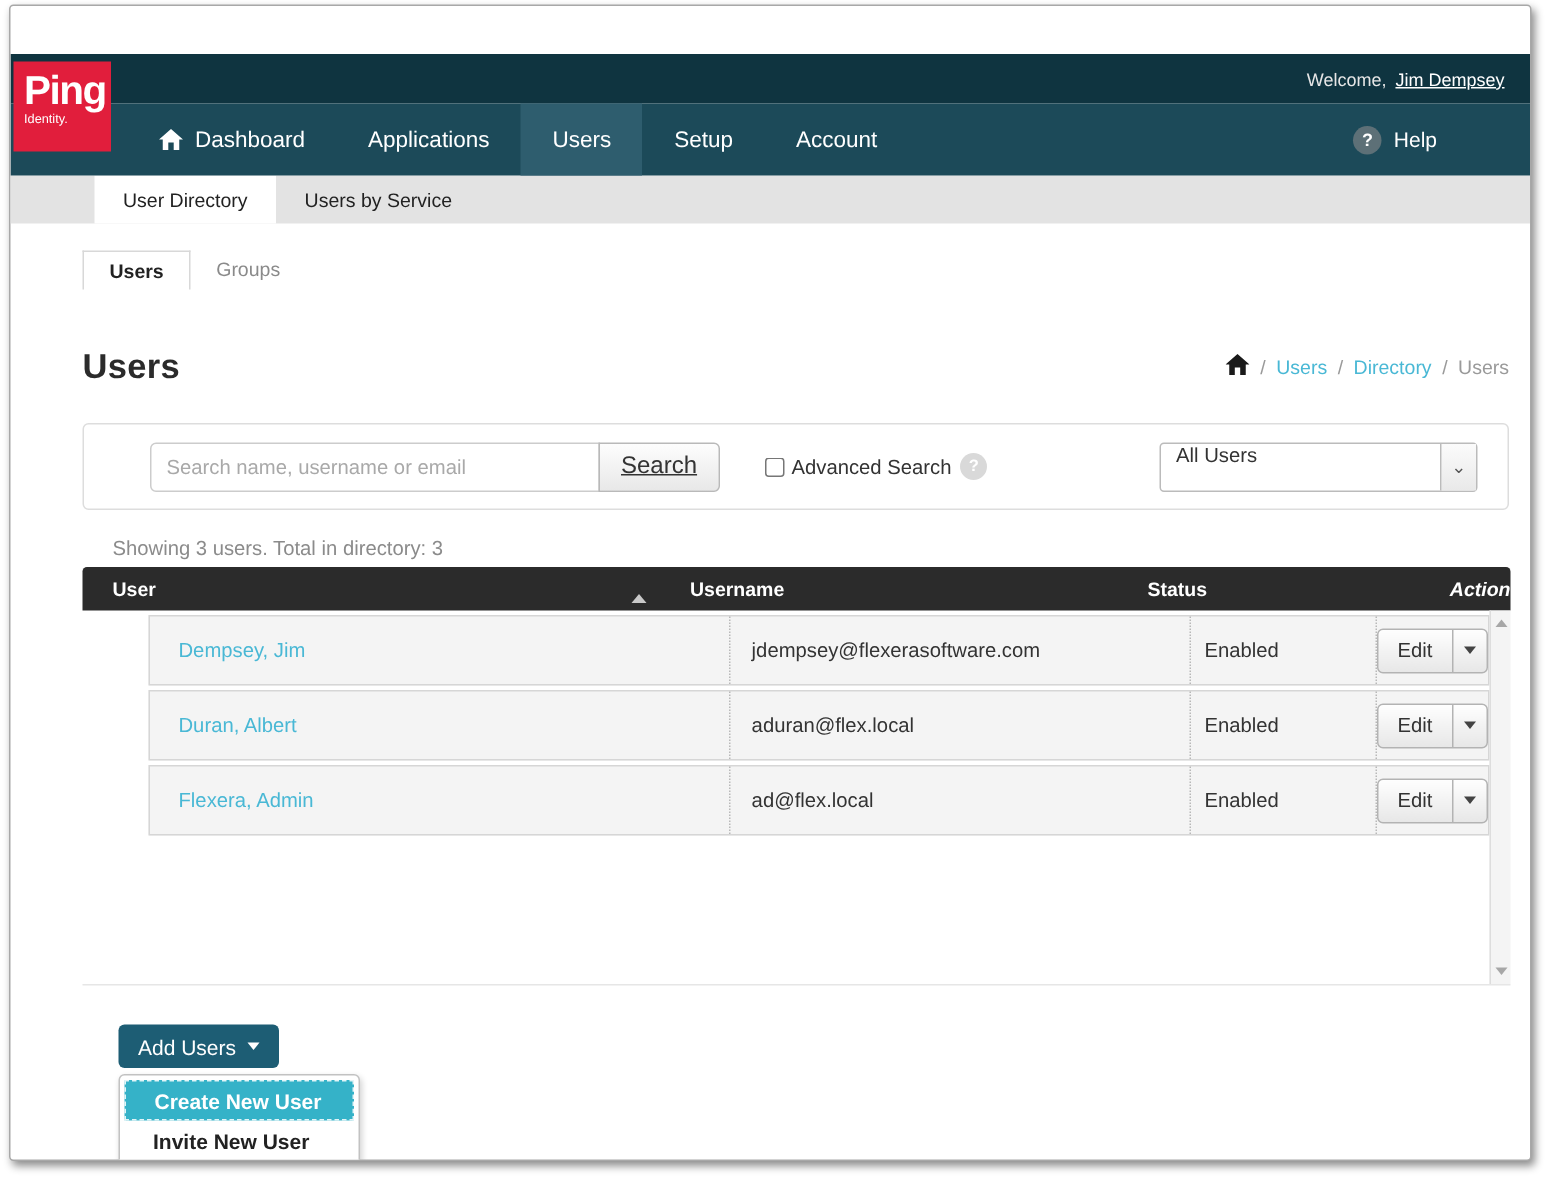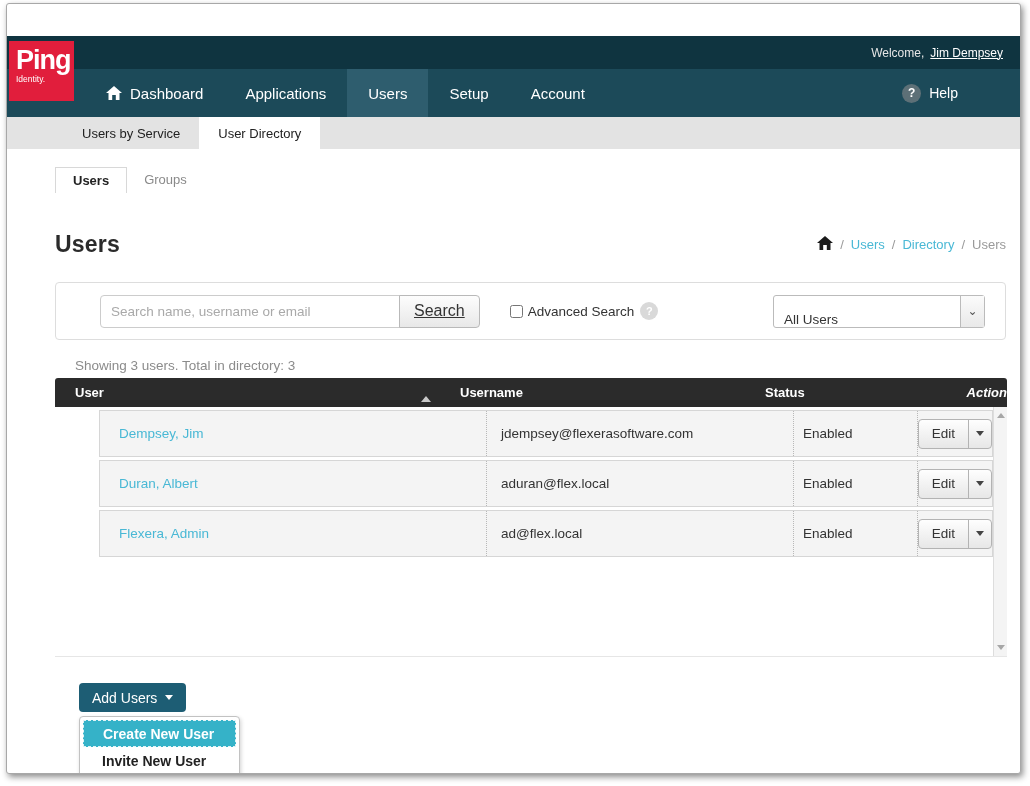--- a/index.html
+++ b/index.html
@@ -54,21 +54,21 @@
     padding:0 10px; font-size:13.5px; color:#333; outline:none;margin-left:24px; }
   .search-input::placeholder{ color:#a9a9a9; }
   .btn-gray{ height:33px; padding:0 14px; font-size:16px; color:#333; cursor:pointer;
     border:1px solid #b9b9b9; border-radius:4px; background:linear-gradient(#fdfdfd,#e8e8e8);text-decoration:underline; }
   .search-btn{ border-radius:0 4px 4px 0; margin-left:-1px; }
   .adv{ display:flex; align-items:center; gap:5px; margin-left:30px; font-size:13.5px; color:#333; }
   .adv input{ width:13px; height:13px; cursor:pointer; }
   .help-dim{ width:18px; height:18px; border-radius:50%; background:#d9d9d9; color:#fff;
     font-size:11px; font-weight:bold; display:flex; align-items:center; justify-content:center; margin-left:6px; }
   .select{ margin-left:auto; width:212px; height:33px; border:1px solid #bbb; border-radius:3px;
-    display:flex; align-items:flex-end; font-size:13.5px; color:#333; cursor:pointer; background:#fff; }
+    display:flex; align-items:flex-start; font-size:13.5px; color:#333; cursor:pointer; background:#fff; }
   .select .val{ padding-left:10px; flex:1; }
   .select .chev{ width:24px; height:31px; border-left:1px solid #bbb;
     background:linear-gradient(#fbfbfb,#e9e9e9); display:flex; align-items:center;
     justify-content:center; color:#555; font-size:12px; }
 
   
   .summary{ margin-top:18px; font-size:13.5px; color:#8b8b8b;margin-left:20px; }
   .grid{ margin-top:5px; width:952px; }
   .grid-header{ background:var(--table-header); color:#fff; height:29px; display:flex;
     align-items:center; font-size:13px; font-weight:bold; border-radius:3px 3px 0 0; }
@@ -158,25 +158,25 @@
     <div class="nav-item">
       <span>Account</span>
     </div>
     <div class="nav-right">
       <span class="qcircle">?</span>
       <span>Help</span>
     </div>
   </div>
 
   <div class="tabstrip">
+    <div class="ptab active">
+      <span>User Directory</span>
+    </div>
     <div class="ptab">
       <span>Users by Service</span>
-    </div>
-    <div class="ptab active">
-      <span>User Directory</span>
     </div>
   </div>
 
   <div class="content">
 
     <div class="subtabs">
       <div class="stab active">
         <span>Users</span>
       </div>
       <div class="stab">

